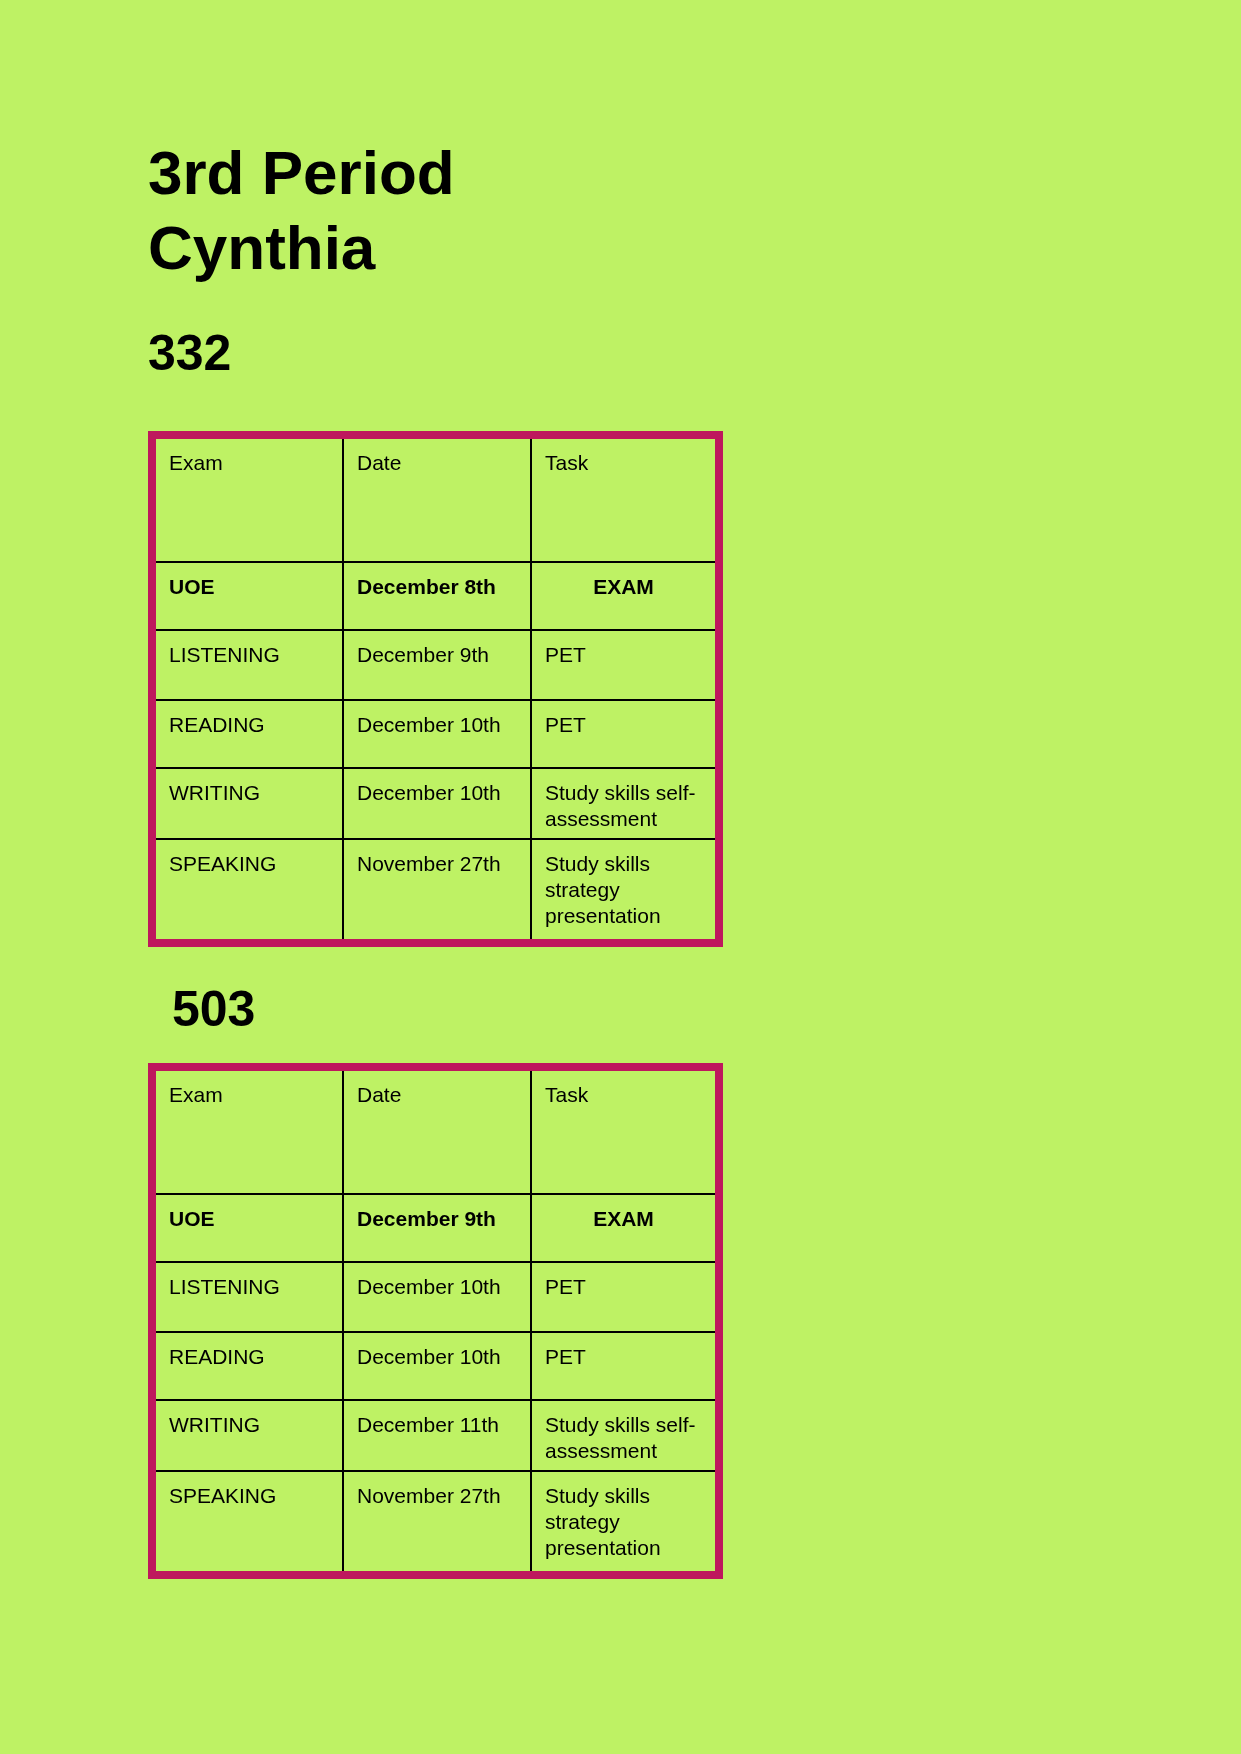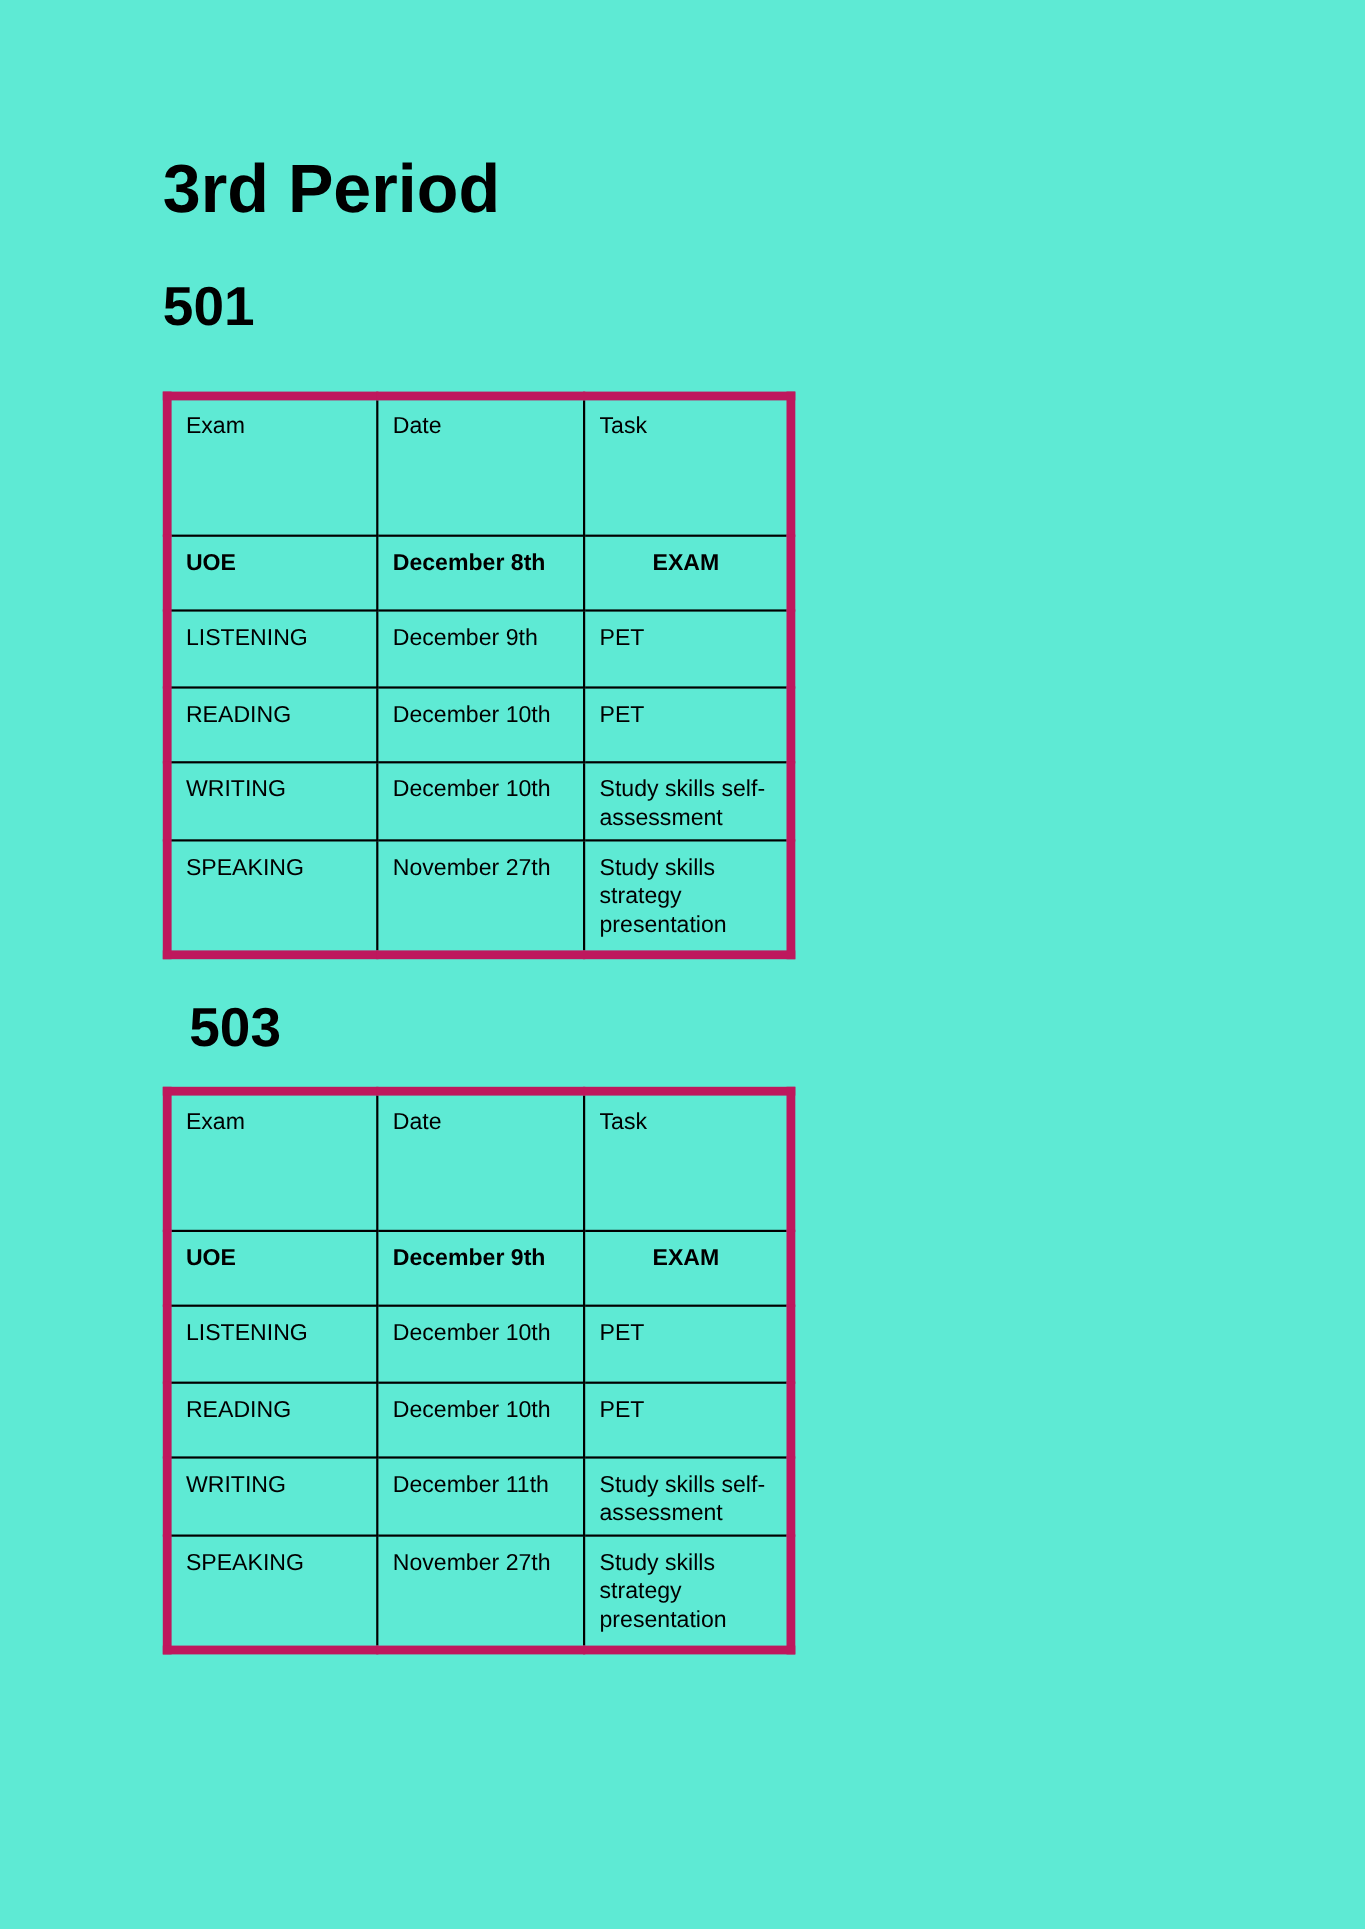--- a/index.html
+++ b/index.html
@@ -1,21 +1,21 @@
 <!DOCTYPE html>
 <html><head>
 <meta charset="utf-8">
 <style>
   * { margin: 0; padding: 0; }
   html, body { background: #ffffff; }
   .page {
     position: relative;
     width: 1241px;
     height: 1754px;
-    background: #5eead4;
+    background: #bef264;
     color: #000000;
     font-family: "Liberation Sans", "DejaVu Sans", sans-serif;
     box-sizing: border-box;
     padding: 135px 80px 0 148px;
     overflow: hidden;
   }
   h1.doc-title {
     font-size: 62px;
     font-weight: 700;
     line-height: 75px;
@@ -55,23 +55,23 @@
   .exam-table td.center { text-align: center; padding-left: 4px; }
   col.c-exam { width: 191px; }
   col.c-date { width: 188px; }
   col.c-task { width: 188px; }
 </style>
 </head>
 <body>
 
 <div class="page">
 
-  <h1 class="doc-title"><span>3rd Period</span><br></h1>
+  <h1 class="doc-title"><span>3rd Period</span><br><span>Cynthia</span></h1>
 
-  <h2 class="section-heading">501</h2>
+  <h2 class="section-heading">332</h2>
 
   <table class="exam-table">
     <colgroup>
         <col class="c-exam">
         <col class="c-date">
         <col class="c-task">
       </colgroup>
     <thead>
       <tr>
         <th>Exam</th>

